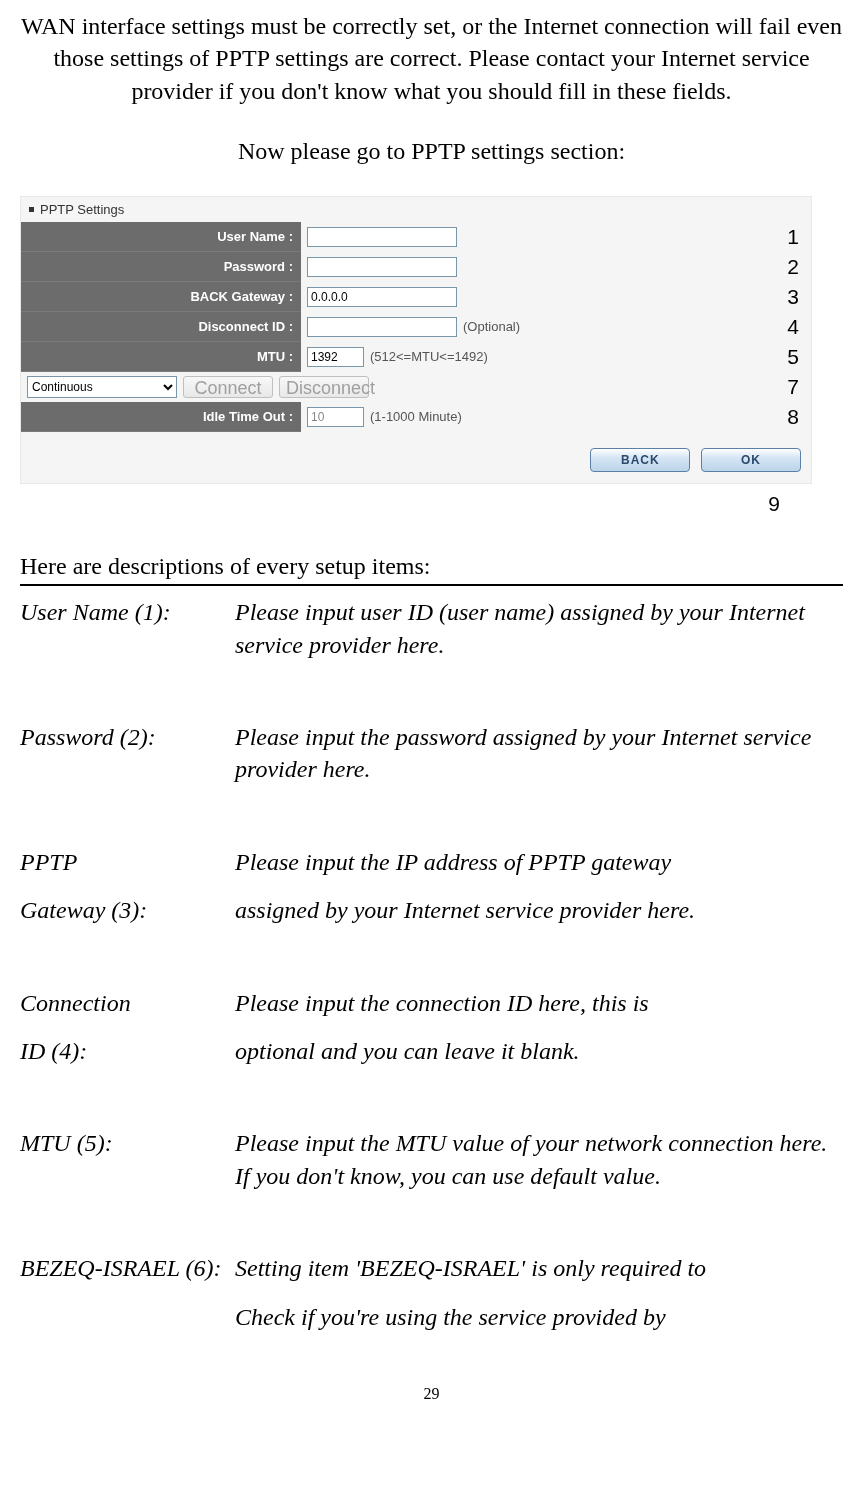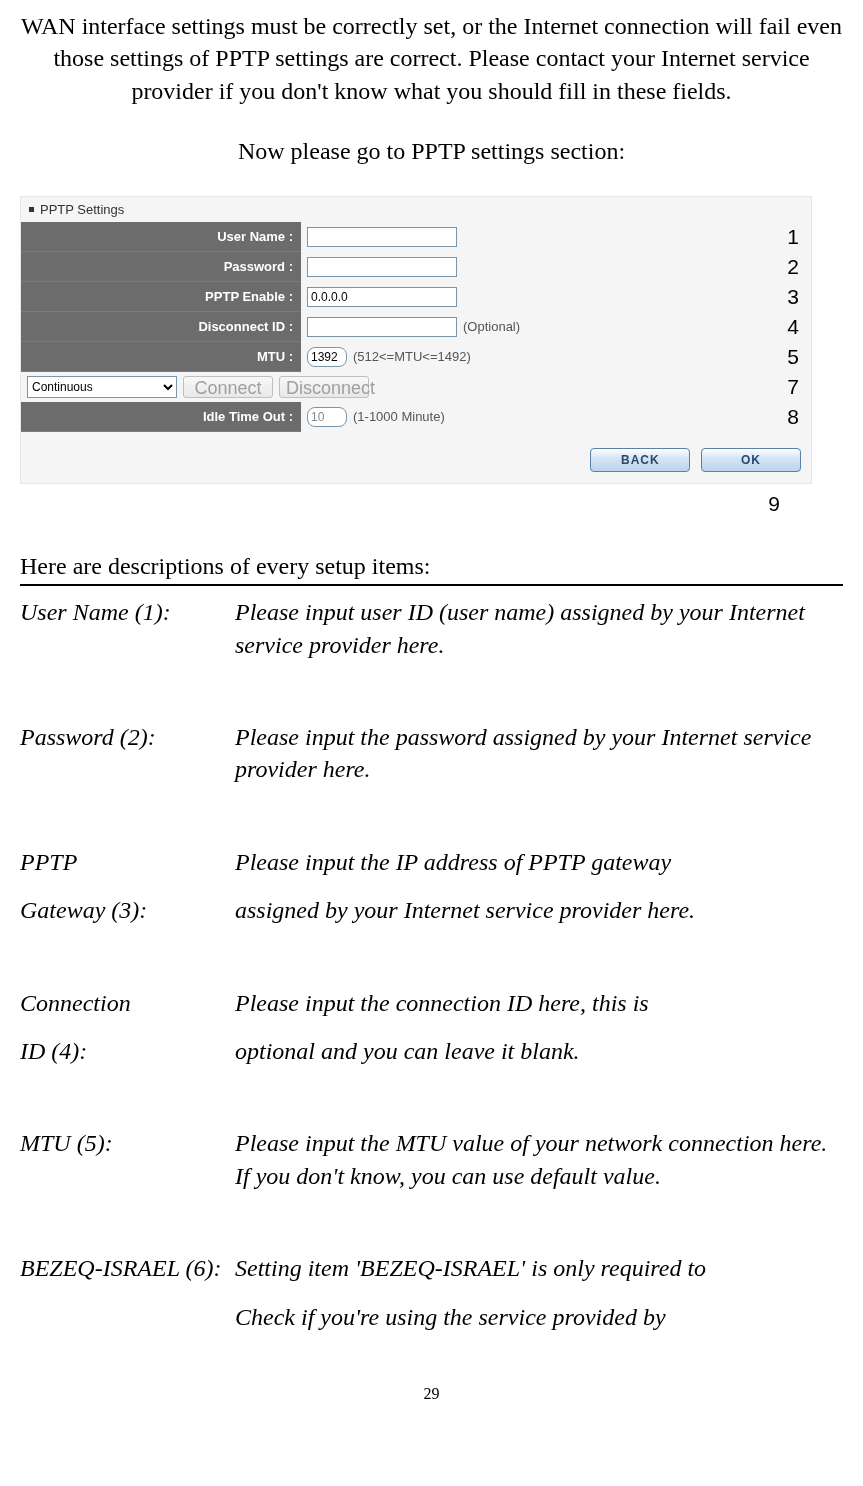--- a/index.html
+++ b/index.html
@@ -67,21 +67,21 @@
     position: relative;
   }
   .txt-input {
     height: 20px;
     border: 1px solid #7a96ab;
     font-size: 12px;
     padding: 1px 3px;
     box-sizing: border-box;
   }
   .w150 { width: 150px; }
-  .w55  { width: 40px; border-radius: 8px; }
+  .w55  { width: 57px; }
   .sel {
     height: 22px;
     border: 1px solid #7a96ab;
     font-size: 12px;
     width: 150px;
     background: #fff;
   }
   .chk {
     width: 14px;
     height: 14px;
@@ -159,21 +159,21 @@
     </div>
   </div>
   <div class="row">
     <div class="label-cell">Password :</div>
     <div class="field-cell">
       <input class="txt-input w150" type="password" style="">
       <span class="anno">2</span>
     </div>
   </div>
   <div class="row">
-    <div class="label-cell">PPTP Enable :</div>
+    <div class="label-cell">BACK Gateway :</div>
     <div class="field-cell">
       <input class="txt-input w150" type="text" value="0.0.0.0" style="">
       <span class="anno">3</span>
     </div>
   </div>
   <div class="row">
     <div class="label-cell">Disconnect ID :</div>
     <div class="field-cell">
       <input class="txt-input w150" type="text" style="">
       <span>(Optional)</span>

